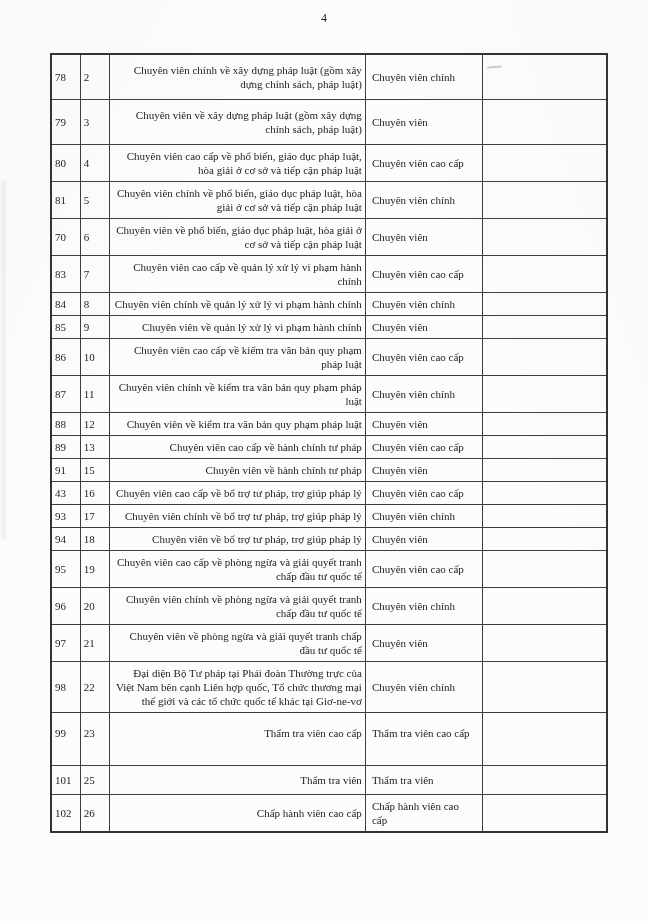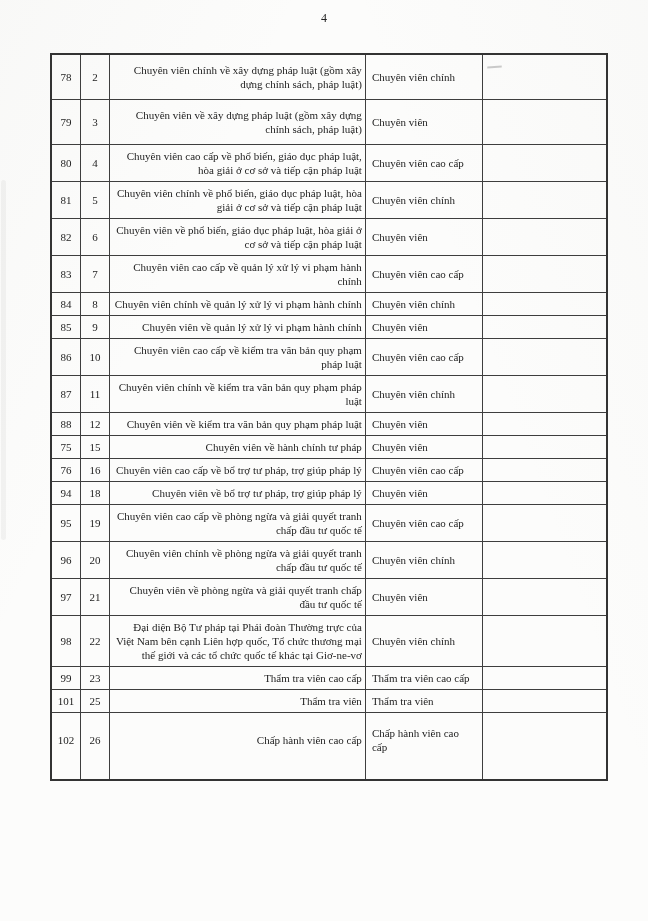--- a/index.html
+++ b/index.html
@@ -68,21 +68,21 @@
     line-height: 14px;
     padding: 4px 3px;
     vertical-align: middle;
     word-wrap: break-word;
   }
   .col-stt   { width: 29px; }
   .col-so    { width: 29px; }
   .col-vitri { width: 253px; }
   .col-ngach { width: 116px; }
   .col-ghichu{ width: 123px; }
-  td.cell-stt, td.cell-so { text-align: center; }
+  td.cell-stt, td.cell-so { }
   td.cell-vi_tri { text-align: right; padding-left: 4px; padding-right: 3px; }
   td.cell-ngach { padding-left: 6px; padding-right: 6px; }
   td.cell-ghi_chu { }
   
   tr:nth-child(1) td, tr:nth-child(2) td { padding-top: 8px; padding-bottom: 8px; }
   tr:nth-child(21) td { padding-top: 13px; padding-bottom: 25px; }
   tr:nth-child(22) td { padding-top: 7px; padding-bottom: 7px; margin-left: 44px; }
   tr:nth-child(25) td { padding-top: 9px; padding-bottom: 9px; }
 </style>
 </head>
@@ -124,21 +124,21 @@
         <td class="cell-ghi_chu"></td>
       </tr>
       <tr>
         <td class="cell-stt">81</td>
         <td class="cell-so">5</td>
         <td class="cell-vi_tri">Chuyên viên chính về phổ biến, giáo dục pháp luật, hòa giải ở cơ sở và tiếp cận pháp luật</td>
         <td class="cell-ngach">Chuyên viên chính</td>
         <td class="cell-ghi_chu"></td>
       </tr>
       <tr>
-        <td class="cell-stt">82</td>
+        <td class="cell-stt">70</td>
         <td class="cell-so">6</td>
         <td class="cell-vi_tri">Chuyên viên về phổ biến, giáo dục pháp luật, hòa giải ở cơ sở và tiếp cận pháp luật</td>
         <td class="cell-ngach">Chuyên viên</td>
         <td class="cell-ghi_chu"></td>
       </tr>
       <tr>
         <td class="cell-stt">83</td>
         <td class="cell-so">7</td>
         <td class="cell-vi_tri">Chuyên viên cao cấp về quản lý xử lý vi phạm hành chính</td>
         <td class="cell-ngach">Chuyên viên cao cấp</td>
@@ -173,31 +173,45 @@
         <td class="cell-ghi_chu"></td>
       </tr>
       <tr>
         <td class="cell-stt">88</td>
         <td class="cell-so">12</td>
         <td class="cell-vi_tri">Chuyên viên về kiểm tra văn bản quy phạm pháp luật</td>
         <td class="cell-ngach">Chuyên viên</td>
         <td class="cell-ghi_chu"></td>
       </tr>
       <tr>
-        <td class="cell-stt">75</td>
+        <td class="cell-stt">89</td>
+        <td class="cell-so">13</td>
+        <td class="cell-vi_tri">Chuyên viên cao cấp về hành chính tư pháp</td>
+        <td class="cell-ngach">Chuyên viên cao cấp</td>
+        <td class="cell-ghi_chu"></td>
+      </tr>
+      <tr>
+        <td class="cell-stt">91</td>
         <td class="cell-so">15</td>
         <td class="cell-vi_tri">Chuyên viên về hành chính tư pháp</td>
         <td class="cell-ngach">Chuyên viên</td>
         <td class="cell-ghi_chu"></td>
       </tr>
       <tr>
-        <td class="cell-stt">76</td>
+        <td class="cell-stt">43</td>
         <td class="cell-so">16</td>
         <td class="cell-vi_tri">Chuyên viên cao cấp về bổ trợ tư pháp, trợ giúp pháp lý</td>
         <td class="cell-ngach">Chuyên viên cao cấp</td>
+        <td class="cell-ghi_chu"></td>
+      </tr>
+      <tr>
+        <td class="cell-stt">93</td>
+        <td class="cell-so">17</td>
+        <td class="cell-vi_tri">Chuyên viên chính về bổ trợ tư pháp, trợ giúp pháp lý</td>
+        <td class="cell-ngach">Chuyên viên chính</td>
         <td class="cell-ghi_chu"></td>
       </tr>
       <tr>
         <td class="cell-stt">94</td>
         <td class="cell-so">18</td>
         <td class="cell-vi_tri">Chuyên viên về bổ trợ tư pháp, trợ giúp pháp lý</td>
         <td class="cell-ngach">Chuyên viên</td>
         <td class="cell-ghi_chu"></td>
       </tr>
       <tr>

